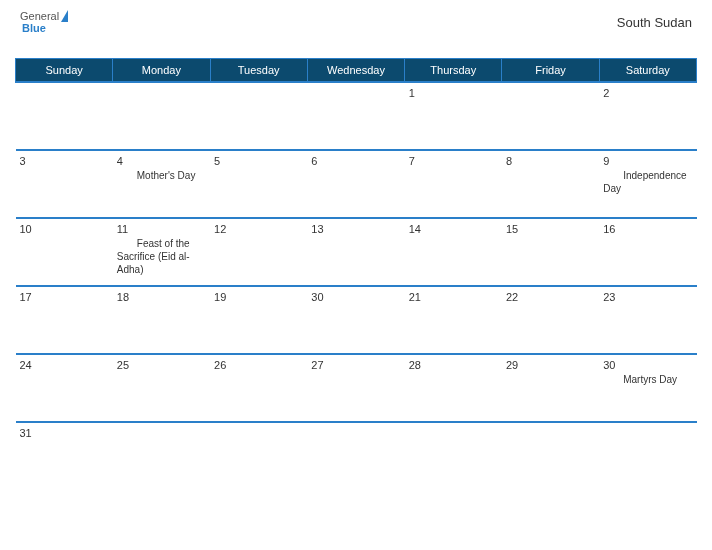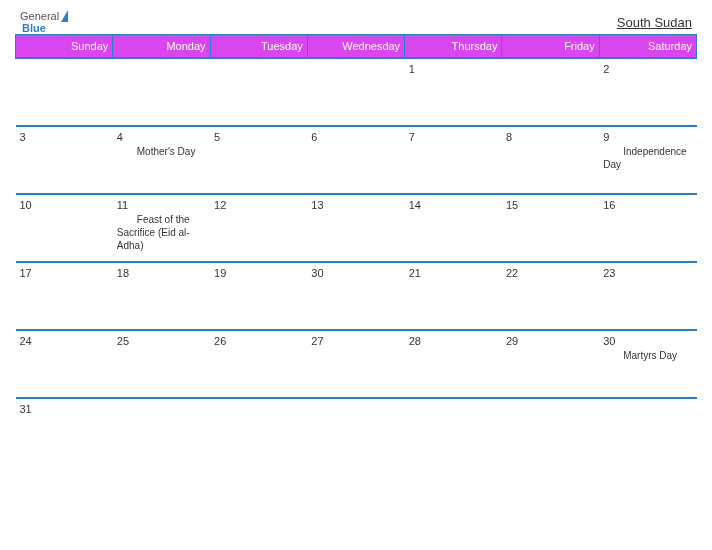--- a/index.html
+++ b/index.html
@@ -13,48 +13,47 @@
     .calendar-container {
       width: 712px;
       height: 550px;
       background: #fff;
       padding: 10px 15px 10px 15px;
     }
     .header {
       display: flex;
       align-items: center;
       justify-content: space-between;
-      margin-bottom: 0;
+      margin-bottom: 24px;
       padding: 0 5px;
     }
     .month-title {
       font-size: 32px;
       font-weight: normal;
       color: #222;
       text-align: center;
       flex: 1;
     }
     .country {
       font-size: 13px;
       color: #333;
       text-align: right;
       min-width: 90px;
-      text-decoration: underline;
     }
     .calendar-table {
       width: 100%;
       border-collapse: collapse;
     }
     .calendar-table th {
-      background: #d946ef;
+      background: #0c4a6e;
       color: #fff;
       font-size: 11px;
       font-weight: normal;
       padding: 5px 4px;
-      text-align: right;
+      text-align: center;
       border: 1px solid #2a7fc9;
     }
     .calendar-table td {
       border: none;
       border-top: 2px solid #2a7fc9;
       vertical-align: top;
       padding: 4px 4px 2px 4px;
       font-size: 11px;
       color: #333;
       height: 68px;

